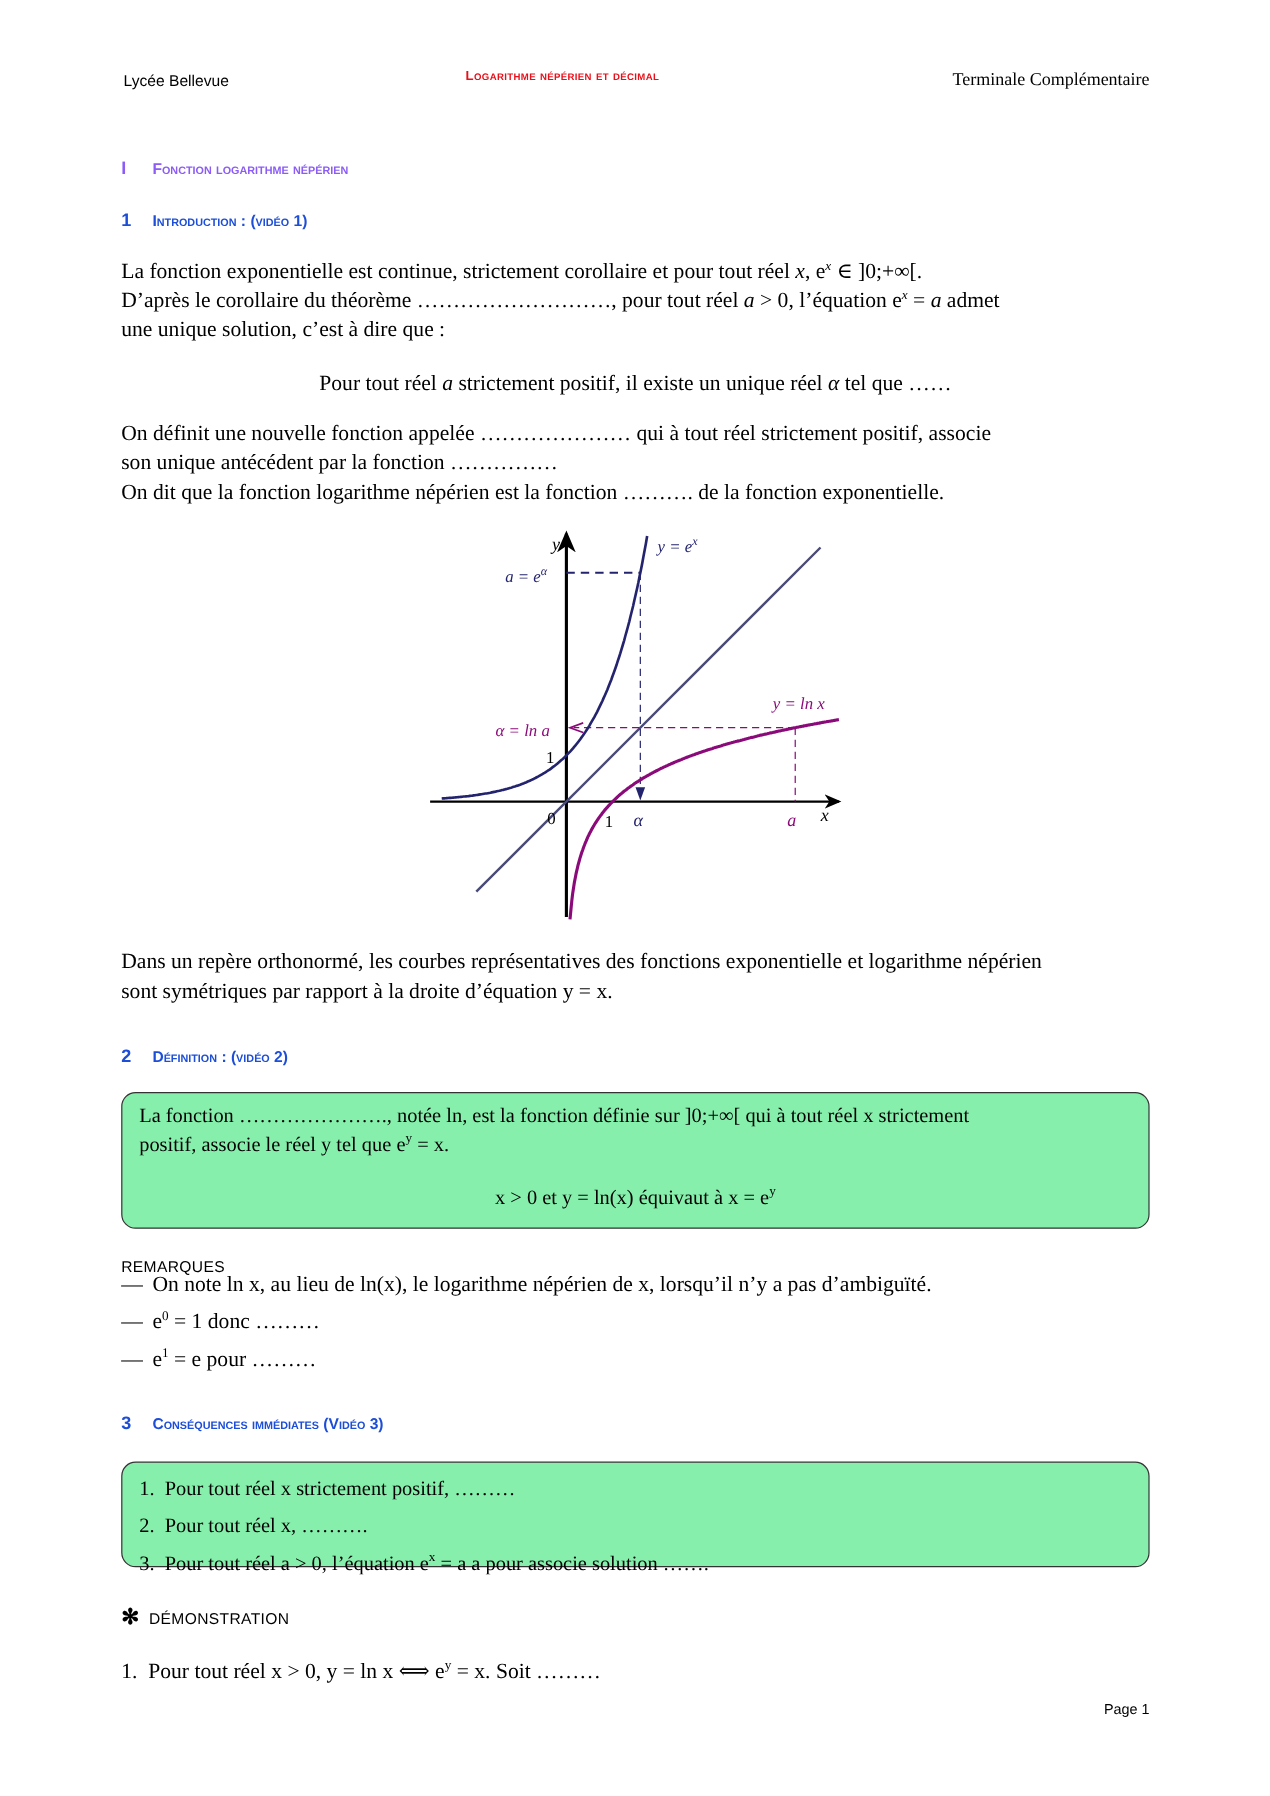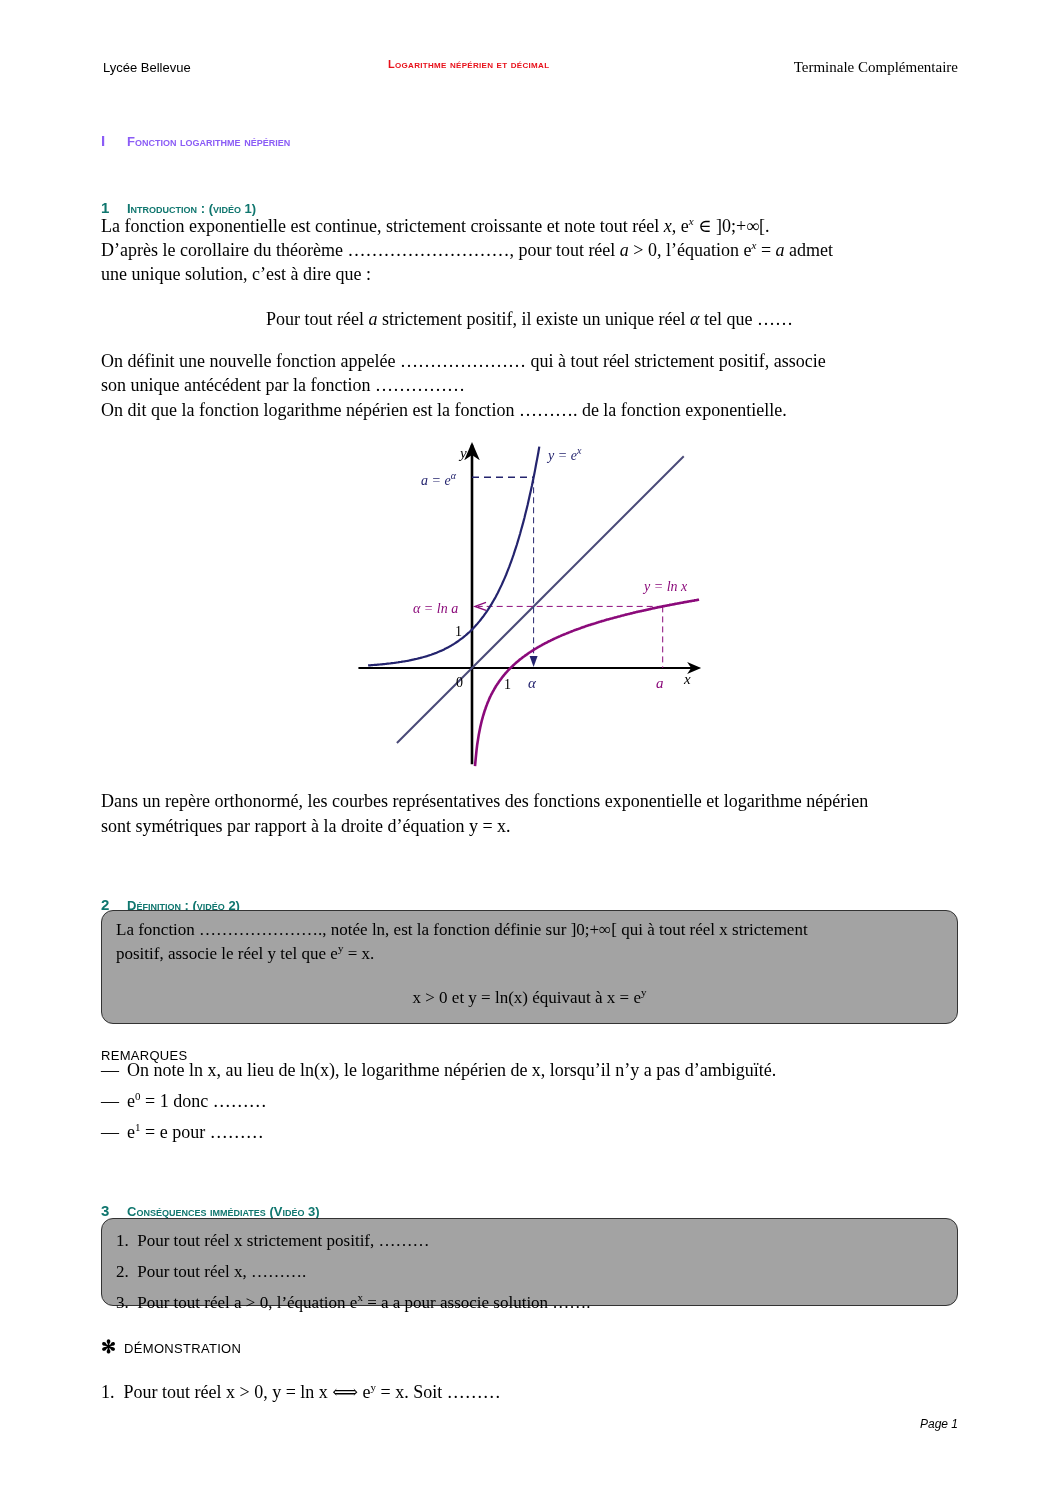--- a/index.html
+++ b/index.html
@@ -6,25 +6,25 @@
   body { width: 1058px; height: 1497px; position: relative; overflow: hidden;
          font-family: "Liberation Serif", "DejaVu Serif", serif; color: #000; }
   .abs { position: absolute; }
   .hdr { font-family: "Liberation Sans", sans-serif; font-size: 13px; top: 60px; }
   .hdr-left { left: 103px; }
   .hdr-center { left: 388px; color: #e8101a; font-weight: bold; font-variant: small-caps; font-size: 11px; letter-spacing: 0.3px; top: 58px; }
   .hdr-right { right: 100px; font-family: "Liberation Serif", serif; font-size: 15px; top: 59px; }
   .sec { font-family: "Liberation Sans", sans-serif; font-weight: bold; font-variant: small-caps; font-size: 13px; }
   .sec .num { display: inline-block; width: 26px; font-size: 15px; }
   .sec-red { color: #8b5cf6; }
-  .sec-blue { color: #0f766e; margin-top: 24px; }
+  .sec-blue { color: #1d4ed8; }
   .p { font-size: 18px; line-height: 24px; left: 101px; width: 857px; text-align: justify; }
   .p i, .box i, .math i { font-style: italic; }
   .center { text-align: center; }
-  .box { position: absolute; left: 101px; width: 857px; background: #a3a3a3; border: 1.3px solid #333; border-radius: 12px; box-sizing: border-box; }
+  .box { position: absolute; left: 101px; width: 857px; background: #86efac; border: 1.3px solid #333; border-radius: 12px; box-sizing: border-box; }
   .box .line { font-size: 17px; position: absolute; left: 14px; right: 14px; }
   .small-caps-label { font-family: "Liberation Sans", sans-serif; font-size: 13px; letter-spacing: 0.3px; margin-top: 16px; }
   .dash-item { font-size: 18px; left: 101px; }
   .dash-item .dash { display: inline-block; width: 26px; }
   sup { font-size: 11px; vertical-align: 7px; line-height: 0; }
   svg text { font-family: "Liberation Serif", serif; }
 </style>
 </head>
 <body>
 
@@ -34,21 +34,21 @@
 
 <div class="abs sec sec-red" style="left:101px; top:132px;">
   <span class="num">I</span><span>Fonction logarithme népérien</span>
 </div>
 
 <div class="abs sec sec-blue" style="left:101px; top:175px;">
   <span class="num">1</span><span>Introduction : (vidéo 1)</span>
 </div>
 
 <div class="abs p" style="top:214px;">
-  <span>La fonction exponentielle est continue, strictement croissante et note tout réel </span><i>x</i><span>, e</span><sup><i>x</i></sup><span> ∈ ]0;+∞[.</span>
+  <span>La fonction exponentielle est continue, strictement corollaire et pour tout réel </span><i>x</i><span>, e</span><sup><i>x</i></sup><span> ∈ ]0;+∞[.</span>
 </div>
 <div class="abs p" style="top:238px;">
   <span>D’après le corollaire du théorème ………………………, pour tout réel </span><i>a</i><span> &gt; 0, l’équation e</span><sup><i>x</i></sup><span> = </span><i>a</i><span> admet</span>
 </div>
 <div class="abs p" style="top:262px;">une unique solution, c’est à dire que :</div>
 
 <div class="abs p center" style="top:307px;">
   <span>Pour tout réel </span><i>a</i><span> strictement positif, il existe un unique réel </span><i>α</i><span> tel que ……</span>
 </div>
 
@@ -133,13 +133,13 @@
 </div>
 
 <div class="abs" style="left:101px; top:1336px;">
   <span style="font-size:18px; font-weight:bold;">✻</span>
   <span class="small-caps-label" style="text-transform: uppercase; margin-left:4px;">Démonstration</span>
 </div>
 <div class="abs p" style="top:1380px;">
   <span>1.</span>&nbsp; <span>Pour tout réel x &gt; 0, y = ln x ⟺ e</span><sup>y</sup><span> = x.  Soit ………</span>
 </div>
 
-<div class="abs" style="right:100px; top:1417px; font-family:'Liberation Sans', sans-serif; font-size:12px;font-style:italic;">Page 1</div>
+<div class="abs" style="right:100px; top:1417px; font-family:'Liberation Sans', sans-serif; font-size:12px;">Page 1</div>
 
 </body></html>

